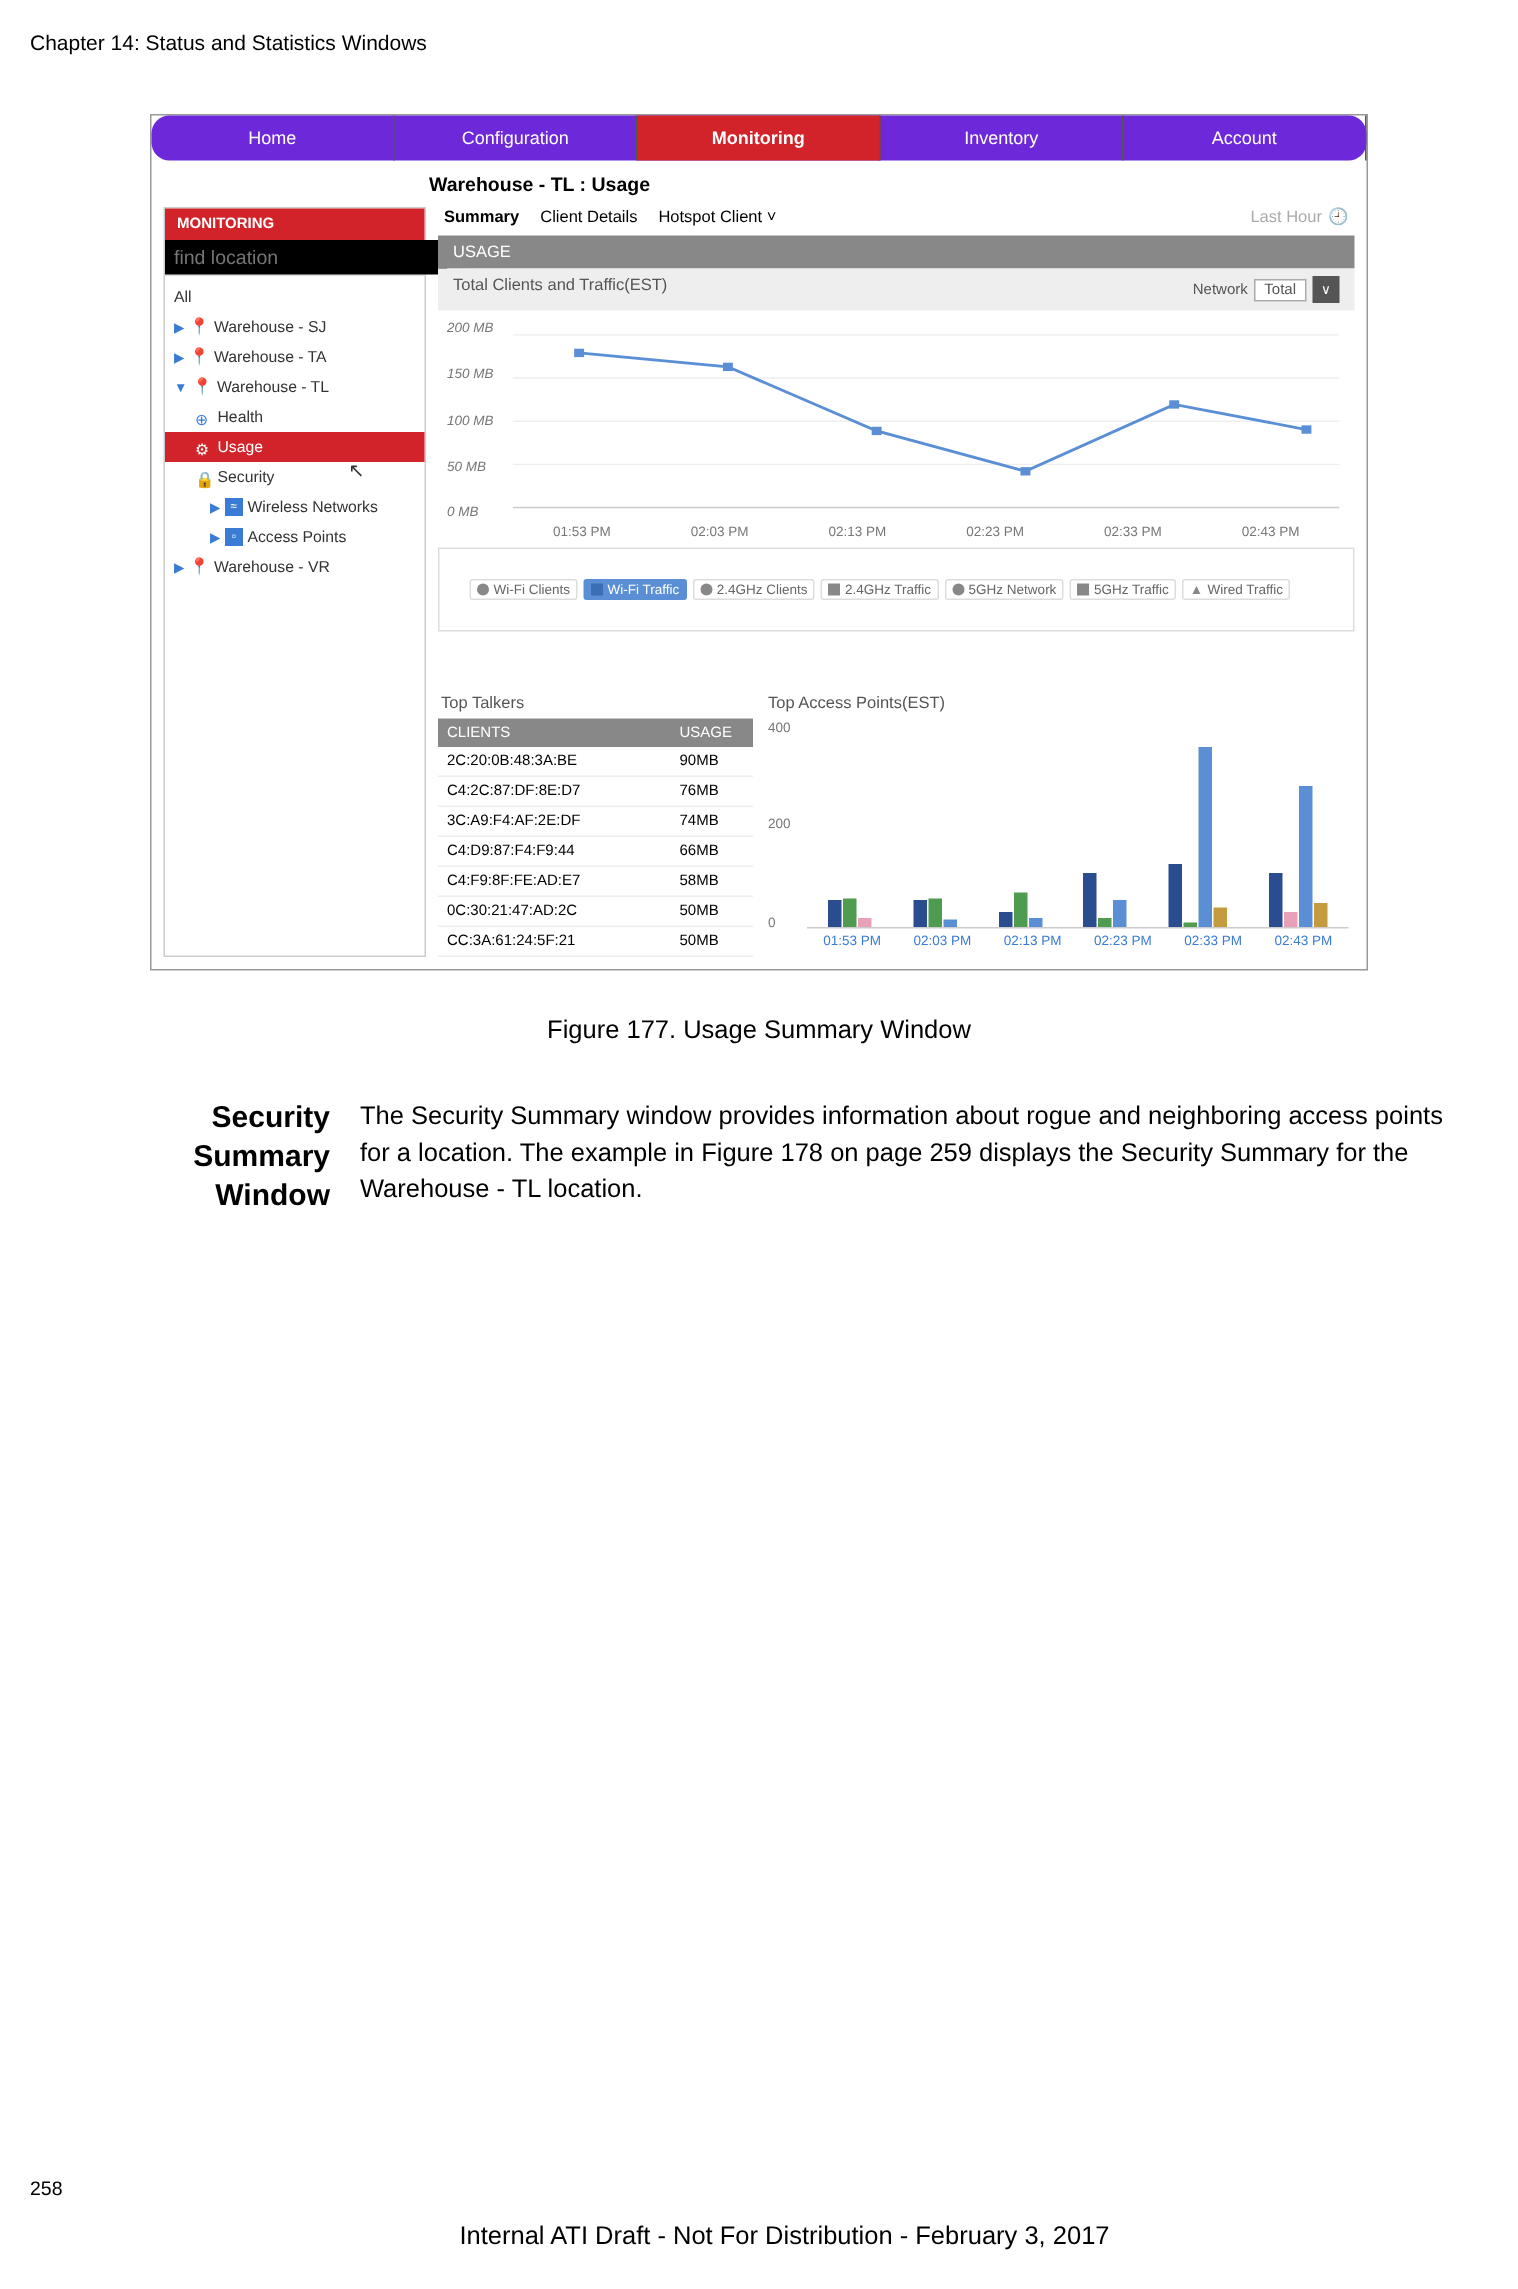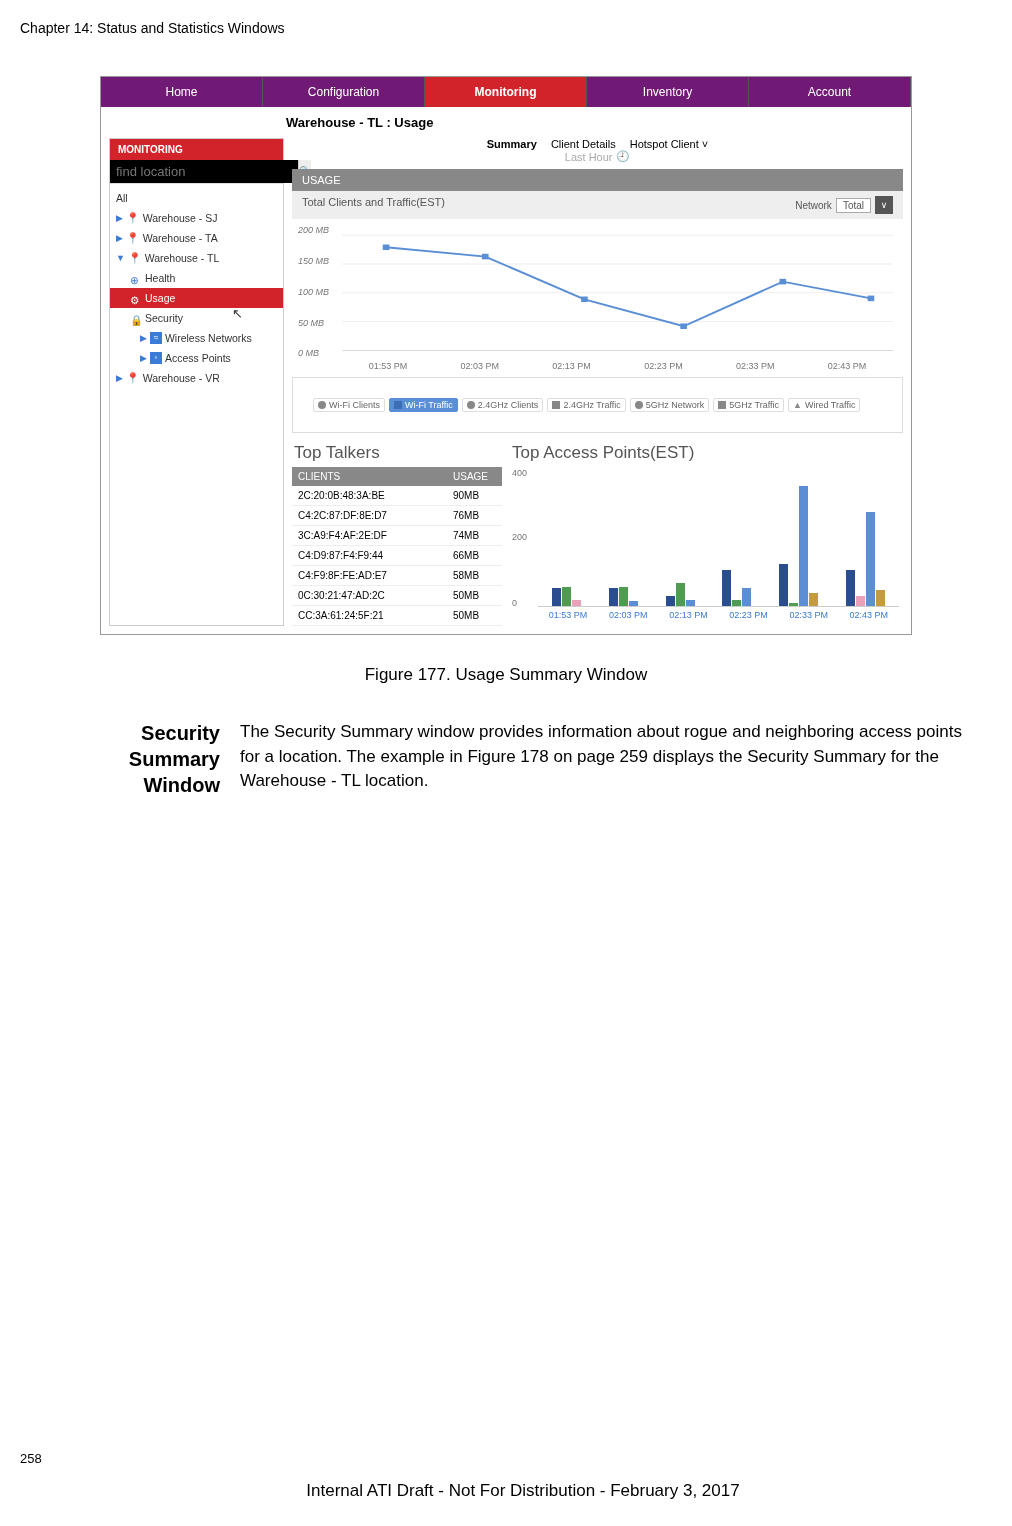--- a/index.html
+++ b/index.html
@@ -1,59 +1,59 @@
 <!DOCTYPE html>
 <html><head>
 <meta charset="utf-8">
 <style>
   * { margin: 0; padding: 0; box-sizing: border-box; }
   body { font-family: Arial, Helvetica, sans-serif; background: #fff; width: 1012px; color: #000; font-size: 14px; }
   .page { padding: 20px 20px 40px 20px; position: relative; min-height: 1526px; }
   .chapter-hdr { font-size: 14px; margin-bottom: 40px; }
   .screenshot { border: 1px solid #999; margin: 0 80px 30px 80px; background: #fff; }
-  .nav-tabs { display: flex; background: #701a75; }
+  .nav-tabs { display: flex; background: #6d28d9; border-radius: 12px; }
   .nav-tab { flex: 1; text-align: center; padding: 8px 0; color: #fff; font-size: 12px; border-right: 1px solid #555; }
   .nav-tab.active { background: #d2232a; color: #fff; font-weight: bold; }
   .page-title-bar { padding: 8px 0 8px 185px; font-weight: bold; font-size: 13px; }
   .content-row { display: flex; padding: 0 8px 8px 8px; gap: 8px; }
   .sidebar { width: 175px; flex-shrink: 0; border: 1px solid #ccc; background: #fff; font-size: 11px; }
   .sidebar-hdr { background: #d2232a; color: #fff; padding: 5px 8px; font-weight: bold; font-size: 10px; }
   .search-row { display: flex; border-bottom: 1px solid #ddd; }
   .search-inp { flex: 1; border: none; padding: 4px 6px; font-size: 13px; color: #aaa; background: #000000; }
   .search-btn { width: 22px; background: #eee; border: none; border-left: 1px solid #ccc; font-size: 10px; }
   .tree { padding: 4px 0; }
   .tree-row { padding: 2px 6px; display: flex; align-items: center; gap: 3px; color: #333; font-size: 10.5px; line-height: 16px; }
   .tree-row.active { background: #d2232a; color: #fff; }
   .tree-row .caret { color: #3a7bd5; font-size: 9px; }
   .tree-row .caret.down { color: #3a7bd5; }
   .pin { color: #3a7bd5; font-size: 11px; }
   .ind1 { padding-left: 20px; }
   .ind2 { padding-left: 30px; }
   .ico-sm { display:inline-block; width:12px; height:12px; }
   .main { flex: 1; }
-  .subnav-row { display: flex; justify-content: space-between; align-items: center; padding: 0 4px 6px 4px; font-size: 11px; flex-direction: column; }
+  .subnav-row { display: flex; justify-content: space-between; align-items: center; padding: 0 4px 6px 4px; font-size: 11px; }
   .subnav { display: flex; gap: 14px; }
   .subnav span.act { font-weight: bold; }
   .last-hr { color: #aaa; display: flex; align-items: center; gap: 4px; }
   .panel-hdr { background: #888; color: #fff; padding: 5px 10px; font-size: 11px; }
   .chart-sub { background: #eee; padding: 5px 10px; font-size: 11px; display: flex; justify-content: space-between; align-items: flex-start; color: #555; }
   .net-sel { display: flex; align-items: center; gap: 4px; font-size: 10px; }
   .net-box { background: #fff; border: 1px solid #aaa; padding: 1px 6px; }
   .net-dd { background: #555; color: #fff; width: 18px; height: 18px; text-align: center; line-height: 18px; font-size: 9px; }
   .linechart { height: 140px; position: relative; padding: 6px 10px 4px 50px; }
   .ylab { position: absolute; left: 6px; font-size: 9px; color: #777; transform: translateY(-50%); font-style: italic; }
   .xaxis { display: flex; justify-content: space-around; font-size: 9px; color: #777; padding: 2px 10px 6px 50px; }
   svg.line { width: 100%; height: 100%; }
   .legend-chips { display: flex; flex-wrap: wrap; gap: 4px; padding: 20px; border: 1px solid #ddd; font-size: 9px; }
   .chip { border: 1px solid #ddd; border-radius: 2px; padding: 1px 4px; display: flex; align-items: center; gap: 3px; color: #666; }
   .chip.on { background: #5a8fd6; color: #fff; border-color: #5a8fd6; }
   .sq { width: 8px; height: 8px; display: inline-block; }
   .lower { display: flex; gap: 8px; margin-top: 6px; }
   .talkers { width: 210px; }
-  .talkers-title, .ap-title { font-size: 17px; color: #555; padding: 4px 2px; }
+  .talkers-title, .ap-title { font-size: 11px; color: #555; padding: 4px 2px; margin-top: 32px; }
   .talk-hdr { display: flex; background: #888; color: #fff; font-size: 10px; }
   .talk-hdr div:first-child { flex: 1; padding: 4px 6px; }
   .talk-hdr div:last-child { width: 55px; padding: 4px 6px; }
   .talk-row { display: flex; border-bottom: 1px solid #eee; font-size: 10px; }
   .talk-row div:first-child { flex: 1; padding: 4px 6px; }
   .talk-row div:last-child { width: 55px; padding: 4px 6px; }
   .barchart-wrap { flex: 1; }
   .barchart { height: 140px; position: relative; padding: 4px 4px 0 28px; }
   .by { position: absolute; left: 2px; font-size: 9px; color: #777; transform: translateY(-50%); }
   .bars-area { display: flex; height: 100%; align-items: flex-end; justify-content: space-around; border-bottom: 1px solid #ccc; }

